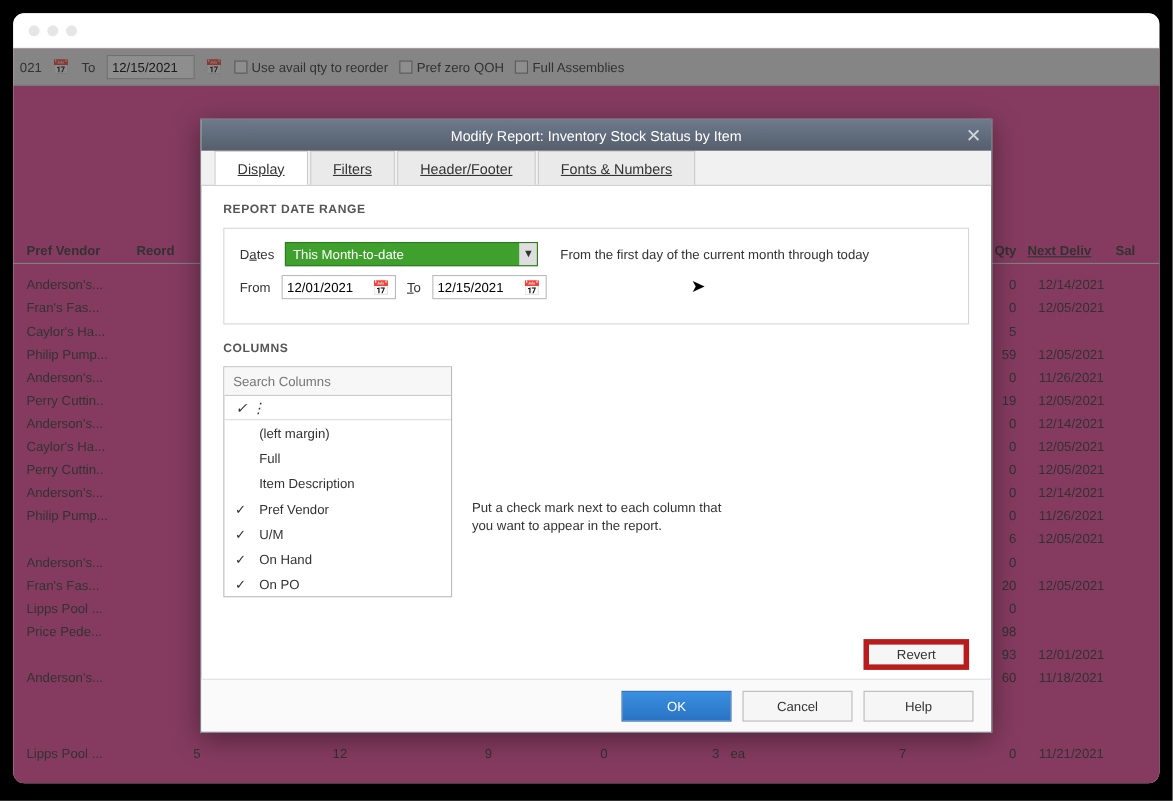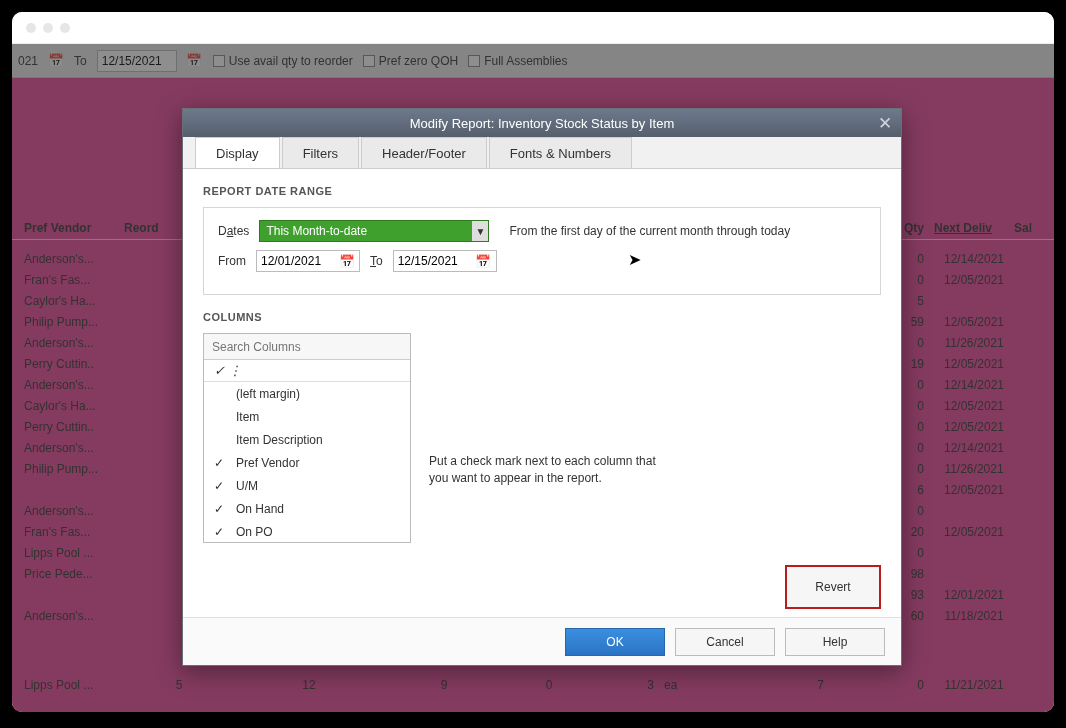--- a/index.html
+++ b/index.html
@@ -65,21 +65,21 @@
       position: absolute; right: 6px; top: 4px; width: 20px; height: 20px;
       color: #cfd4dc; font-size: 17px; display: flex; align-items: center; justify-content: center; cursor: pointer;
     }
 
     .tabs { display: flex; height: 32px; background: #f1f1f1; border-bottom: 1px solid #ccc; padding-left: 12px; }
     .tab {
       padding: 0 20px; display: flex; align-items: center; font-size: 13px; color: #333;
       background: #eaeaea; border: 1px solid #ccc; border-bottom: none; margin-right: 2px; cursor: pointer;
     }
     .tab.active { background: #fff; font-weight: normal; }
-    .tab span.ul { }
+    .tab span.ul { text-decoration: underline; }
 
     .modal-body { padding: 10px 20px 10px 20px; position: relative; height: calc(100% - 28px - 32px - 48px); }
     .section-label { font-size: 11px; font-weight: bold; color: #555; letter-spacing: 0.5px; margin: 6px 0 10px 0; }
     .fieldset-box { border: 1px solid #d6d6d6; padding: 12px 14px 14px 14px; margin-bottom: 16px; }
     .row { display: flex; align-items: center; gap: 10px; margin-bottom: 8px; font-size: 12px; color: #333; }
     .row label .ul { text-decoration: underline; }
     .dates-select {
       width: 230px; height: 22px; background: #3fa02d; color: #fff; font-size: 12px; padding: 0 6px;
       border: 1px solid #2d7a1f; display: flex; align-items: center; justify-content: space-between; cursor: pointer;
     }
@@ -93,22 +93,22 @@
     .columns-area { display: flex; gap: 18px; align-items: flex-start; }
     .columns-box { width: 208px; border: 1px solid #bbb; background: #fff; }
     .search-input { width: 100%; height: 26px; border: none; border-bottom: 1px solid #ccc; padding: 0 8px; font-size: 12px; background: #f7f7f7; }
     .chk-header { height: 22px; display: flex; align-items: center; padding-left: 10px; font-size: 13px; font-style: italic; color: #333; border-bottom: 1px solid #ddd; }
     .col-list { height: 160px; overflow-y: auto; position: relative; }
     .col-item { height: 23px; display: flex; align-items: center; font-size: 12px; color: #333; padding-left: 10px; gap: 10px; }
     .col-item .mark { width: 12px; display: inline-block; }
     .columns-hint { max-width: 230px; font-size: 12px; color: #333; line-height: 1.4; margin-top: 120px; }
 
     .revert-btn {
-      position: absolute; right: 20px; bottom: 8px; width: 96px; height: 44px;
-      border: 2px solid #b91c1c; background: #f6f6f6; font-size: 12px; color: #333; cursor: pointer;
+      position: absolute; right: 20px; bottom: 8px; width: 96px; height: 28px;
+      border: 5px solid #b91c1c; background: #f6f6f6; font-size: 12px; color: #333; cursor: pointer;
     }
 
     .modal-footer {
       height: 48px; display: flex; align-items: center; justify-content: flex-end; gap: 10px; padding: 0 16px; border-top: 1px solid #e0e0e0; background: #fafafa;
     }
     .btn { width: 100px; height: 28px; border: 1px solid #bbb; font-size: 12px; cursor: pointer; background: #f6f6f6; color: #333; }
     .btn.primary { background: linear-gradient(#3a8fe0,#2a73c4); color: #fff; border-color: #2a66aa; font-weight: normal; }
 
     
     .col-list::-webkit-scrollbar { width: 14px; }
@@ -356,21 +356,21 @@
           <div class="columns-box">
             <input class="search-input" placeholder="Search Columns" style="">
             <div class="chk-header">✓  ⋮</div>
             <div class="col-list" id="col-list">
                 <div class="col-item">
                   <span class="mark"></span>
                   <span>(left margin)</span>
                 </div>
                 <div class="col-item">
                   <span class="mark"></span>
-                  <span>Item</span>
+                  <span>Full</span>
                 </div>
                 <div class="col-item">
                   <span class="mark"></span>
                   <span>Item Description</span>
                 </div>
                 <div class="col-item">
                   <span class="mark">✓</span>
                   <span>Pref Vendor</span>
                 </div>
                 <div class="col-item">

